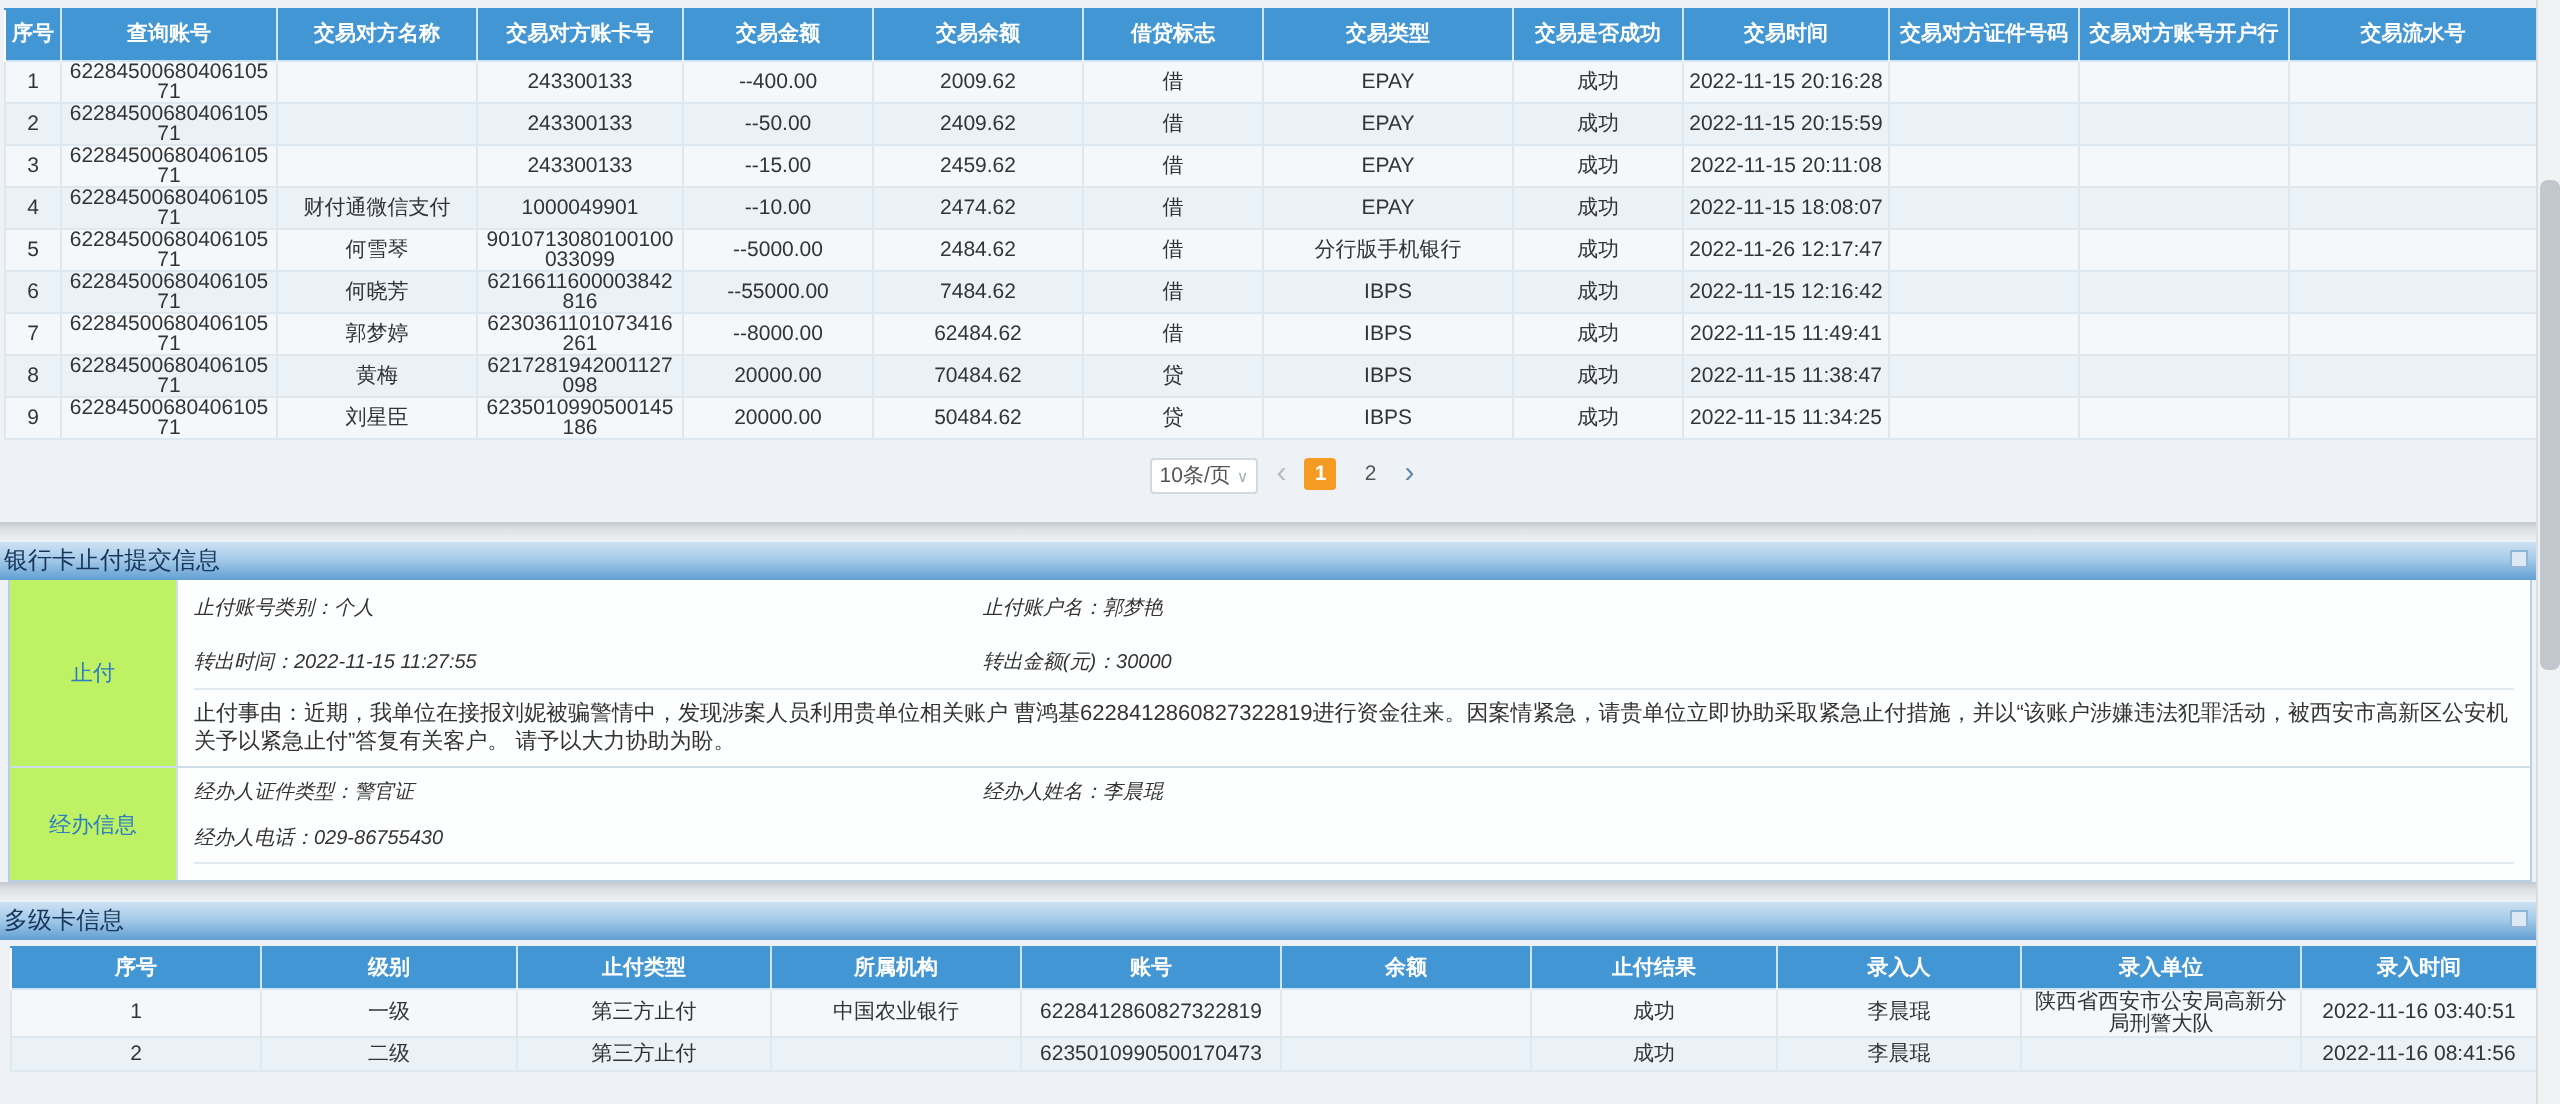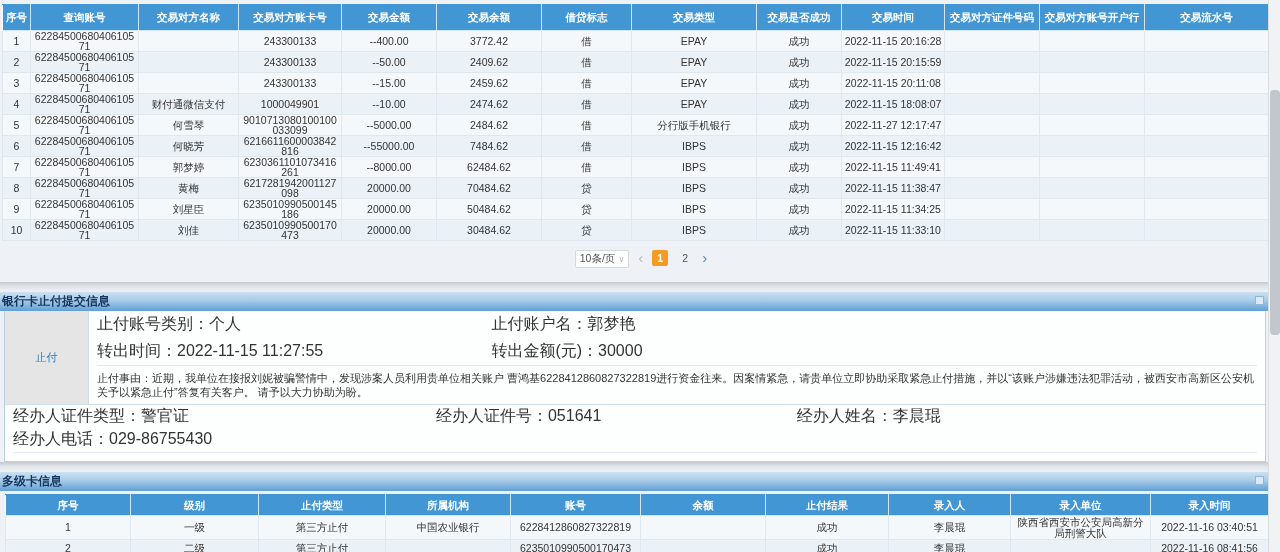--- a/index.html
+++ b/index.html
@@ -42,36 +42,36 @@
   .pnum { min-width:16px; height:16px; line-height:16px; text-align:center; font-size:10.5px; color:#555; cursor:pointer; }
   .pnum.current { background:#f59a23; color:#fff; border-radius:2px; font-weight:bold; }
 
   
   .strip { height:9px; width:1280px; background:linear-gradient(180deg,#c3c9cf 0,#dfe3e6 45%,#edeff1 100%); }
   .secbar {
     height:20px; width:1280px; display:flex; align-items:center; position:relative;
     background:linear-gradient(180deg,#cde1f2 0,#a6cbe8 45%,#619fd3 100%);
     border-top:1px solid #e8f1f8;
   }
-  .secbar .t { font-size:12px; font-weight:bold; color:#17365d; padding-left:2px; }
+  .secbar .t { font-size:12px; font-weight:normal; color:#17365d; padding-left:2px; }
   .collapse { position:absolute; right:16px; top:4px; width:9px; height:9px; background:#dce9f4; border:1px solid #8fb6d8; }
 
   
   .infobox { width:1262px; margin-left:4px; background:#fdfefe; border:1px solid #b9cfe2; border-top:none; }
   .igroup { display:flex; }
   .igroup + .igroup { border-top:1px solid #cfdde9; }
   .ilabel {
-    width:84px; background:#e5e5e5; color:#2e7cc2; font-size:11px;
+    width:84px; background:#bef264; color:#2e7cc2; font-size:11px;
     display:flex; align-items:center; justify-content:center;
     border-right:1px solid #cfdde9; flex:none;
   }
   .icontent { flex:1; padding:0 8px; min-width:0; }
   .frow {
     display:grid; grid-template-columns:34% 29% 37%;
-    align-items:center; min-height:27px; font-size:16px; color:#333;
+    align-items:center; min-height:27px; font-size:10px; color:#333;font-style:italic;
   }
   .igroup.agent .frow { min-height:23px; }
   .reason {
     border-top:1px solid #e2eaf1; padding:5px 0 5px 0;
     font-size:11px; color:#333; line-height:14px;
   }
   .endline { border-top:1px solid #e2eaf1; height:9px; margin-top:1px; }
 
   
   .btable { width:1263px; margin:3px 0 0 5px; background:#fff; }
@@ -132,21 +132,21 @@
           <th>交易流水号</th>
         </tr>
     </thead>
     <tbody>
         <tr>
           <td>1</td>
           <td>6228450068040610571</td>
           <td></td>
           <td>243300133</td>
           <td>--400.00</td>
-          <td>3772.42</td>
+          <td>2009.62</td>
           <td>借</td>
           <td>EPAY</td>
           <td>成功</td>
           <td>2022-11-15 20:16:28</td>
           <td></td>
           <td></td>
           <td></td>
         </tr>
         <tr>
           <td>2</td>
@@ -196,21 +196,21 @@
         <tr>
           <td>5</td>
           <td>6228450068040610571</td>
           <td>何雪琴</td>
           <td>9010713080100100033099</td>
           <td>--5000.00</td>
           <td>2484.62</td>
           <td>借</td>
           <td>分行版手机银行</td>
           <td>成功</td>
-          <td>2022-11-27 12:17:47</td>
+          <td>2022-11-26 12:17:47</td>
           <td></td>
           <td></td>
           <td></td>
         </tr>
         <tr>
           <td>6</td>
           <td>6228450068040610571</td>
           <td>何晓芳</td>
           <td>6216611600003842816</td>
           <td>--55000.00</td>
@@ -257,35 +257,20 @@
           <td>9</td>
           <td>6228450068040610571</td>
           <td>刘星臣</td>
           <td>6235010990500145186</td>
           <td>20000.00</td>
           <td>50484.62</td>
           <td>贷</td>
           <td>IBPS</td>
           <td>成功</td>
           <td>2022-11-15 11:34:25</td>
-          <td></td>
-          <td></td>
-          <td></td>
-        </tr>
-        <tr>
-          <td>10</td>
-          <td>6228450068040610571</td>
-          <td>刘佳</td>
-          <td>6235010990500170473</td>
-          <td>20000.00</td>
-          <td>30484.62</td>
-          <td>贷</td>
-          <td>IBPS</td>
-          <td>成功</td>
-          <td>2022-11-15 11:33:10</td>
           <td></td>
           <td></td>
           <td></td>
         </tr>
       </tbody>
   </table>
 
   <div class="pagerow">
     <span class="psize">
       <span>10条/页</span>
@@ -314,24 +299,24 @@
         <span>止付账户名：郭梦艳</span>
       </div>
       <div class="frow">
         <span>转出时间：2022-11-15 11:27:55</span>
         <span>转出金额(元)：30000</span>
       </div>
       <div class="reason">止付事由：近期，我单位在接报刘妮被骗警情中，发现涉案人员利用贵单位相关账户 曹鸿基6228412860827322819进行资金往来。因案情紧急，请贵单位立即协助采取紧急止付措施，并以“该账户涉嫌违法犯罪活动，被西安市高新区公安机关予以紧急止付”答复有关客户。 请予以大力协助为盼。</div>
     </div>
   </div>
   <div class="igroup agent">
+    <div class="ilabel">经办信息</div>
     <div class="icontent">
       <div class="frow">
         <span>经办人证件类型：警官证</span>
-        <span>经办人证件号：051641</span>
         <span>经办人姓名：李晨琨</span>
       </div>
       <div class="frow">
         <span>经办人电话：029-86755430</span>
         <span></span>
           <span></span>
       </div>
       <div class="endline"></div>
     </div>
   </div>

